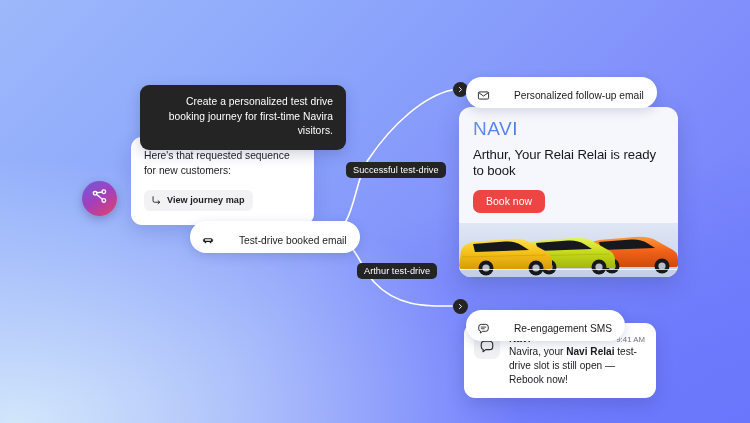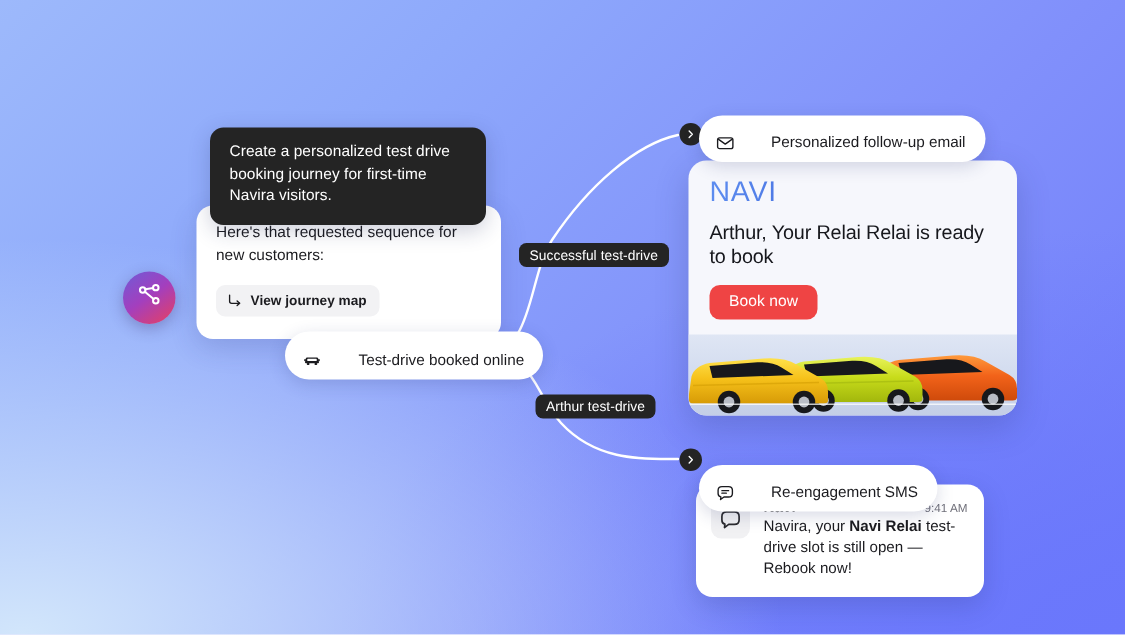--- a/index.html
+++ b/index.html
@@ -37,37 +37,38 @@
     fill: none;
     stroke: #ffffff;
     stroke-width: 1.6;
     stroke-linecap: round;
   }
 
   
   .prompt-bubble {
     position: absolute;
     left: 140px; top: 85px;
-    width: 184px;
+    width: 206px;
     box-sizing: border-box;
     padding: 10px 13px 11px 13px;
     background: #242424;
     color: #ffffff;
     border-radius: 9px;
     font-size: 10.3px;
     line-height: 1.42;
     letter-spacing: 0.05px;
     box-shadow: 0 4px 14px rgba(30,40,90,0.22);
     z-index: 6;
+    text-align: right;
   }
 
   .reply-card {
     position: absolute;
     left: 131px; top: 137px;
-    width: 203px;
+    width: 183px;
     box-sizing: border-box;
     padding: 12px 13px 14px 13px;
     background: #ffffff;
     color: #1b1b1f;
     border-radius: 11px;
     font-size: 10.3px;
     line-height: 1.45;
     box-shadow: 0 6px 18px rgba(40,50,110,0.17);
     z-index: 5;
   }
@@ -301,21 +302,21 @@
     <span>
       <svg width="14" height="14" viewBox="0 0 24 24">
         <path d="M4 14.5 L4.9 10.3 Q5.1 9 6.4 9 L17.6 9 Q18.9 9 19.1 10.3 L20 14.5 Q20 15.6 18.9 15.6 L5.1 15.6 Q4 15.6 4 14.5 Z" fill="#1b1b1f"></path>
         <rect x="3.1" y="10.9" width="1.9" height="2.6" rx="0.9" fill="#1b1b1f"></rect>
         <rect x="19" y="10.9" width="1.9" height="2.6" rx="0.9" fill="#1b1b1f"></rect>
         <rect x="6.1" y="15.4" width="3" height="2.3" rx="0.8" fill="#1b1b1f"></rect>
         <rect x="14.9" y="15.4" width="3" height="2.3" rx="0.8" fill="#1b1b1f"></rect>
         <rect x="6.6" y="10.6" width="10.8" height="2.6" rx="0.7" fill="#ffffff"></rect>
       </svg>
     </span>
-    <span>Test-drive booked online</span>
+    <span>Test-drive booked email</span>
   </div>
 
   <div class="edge-tag" id="tag-success">
     <span>Successful test-drive</span>
   </div>
   <div class="edge-tag" id="tag-missed">
     <span>Arthur test-drive</span>
   </div>
 
   <div class="stub" id="stub-email">

